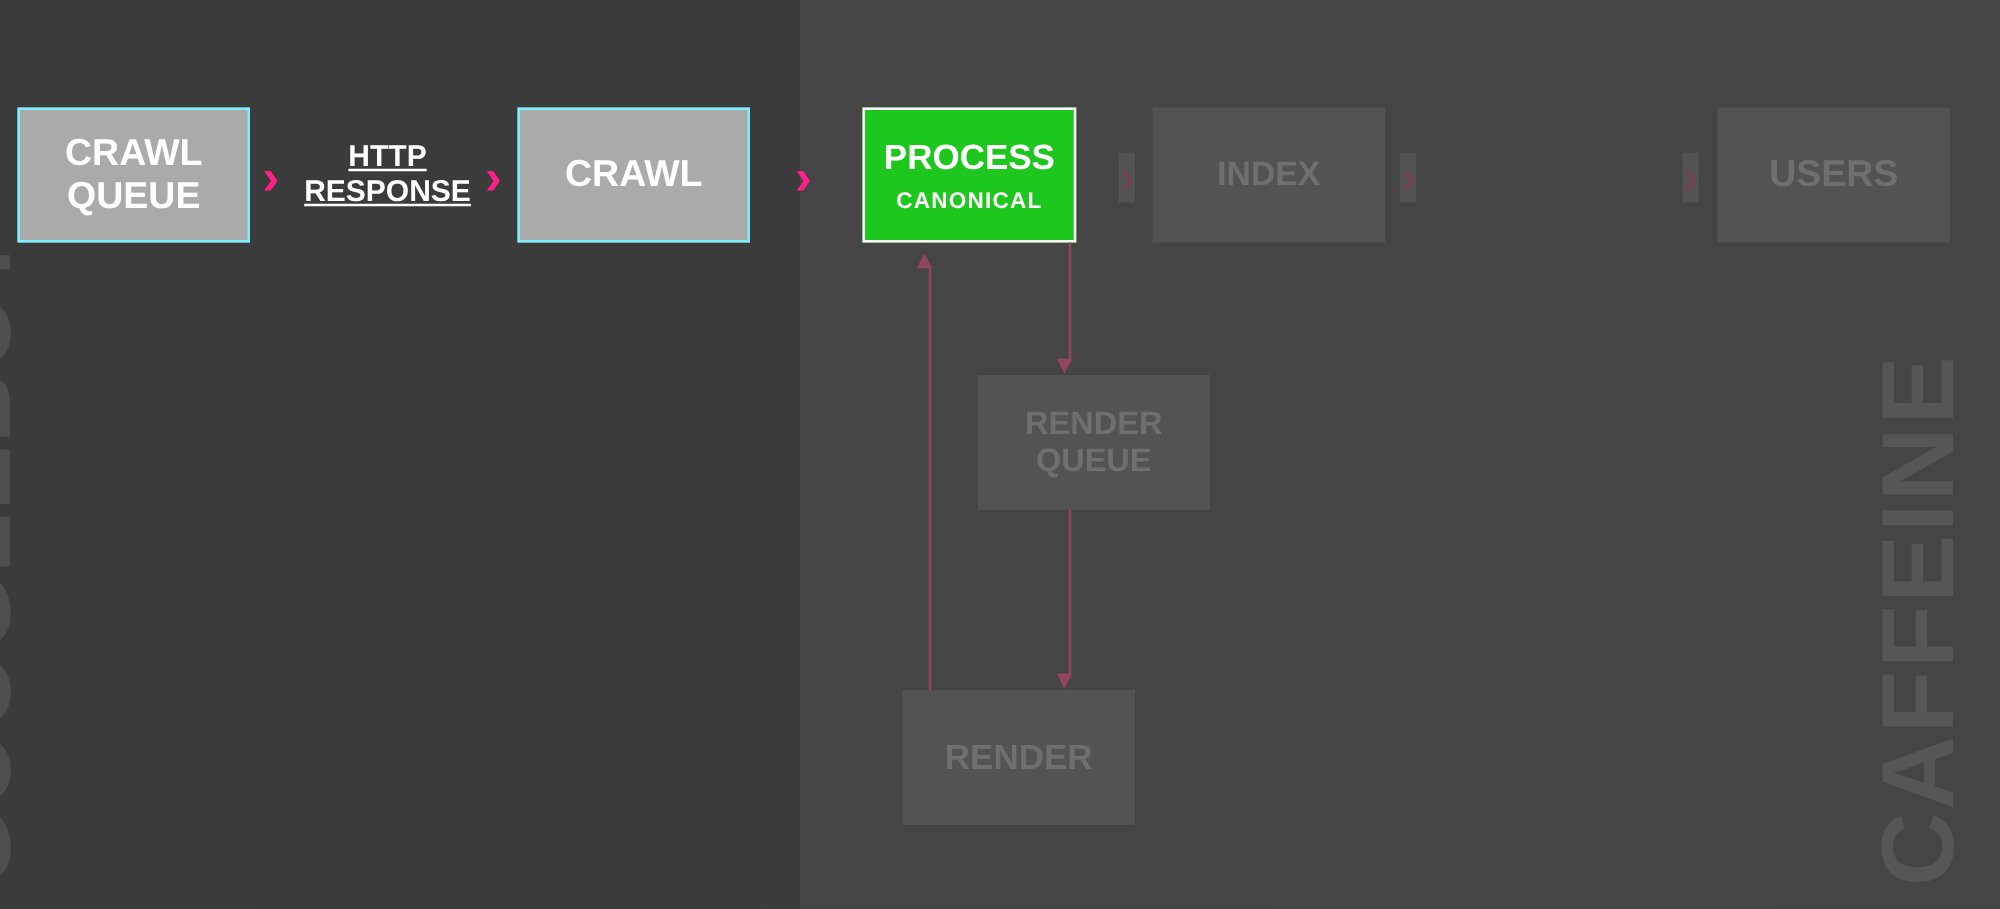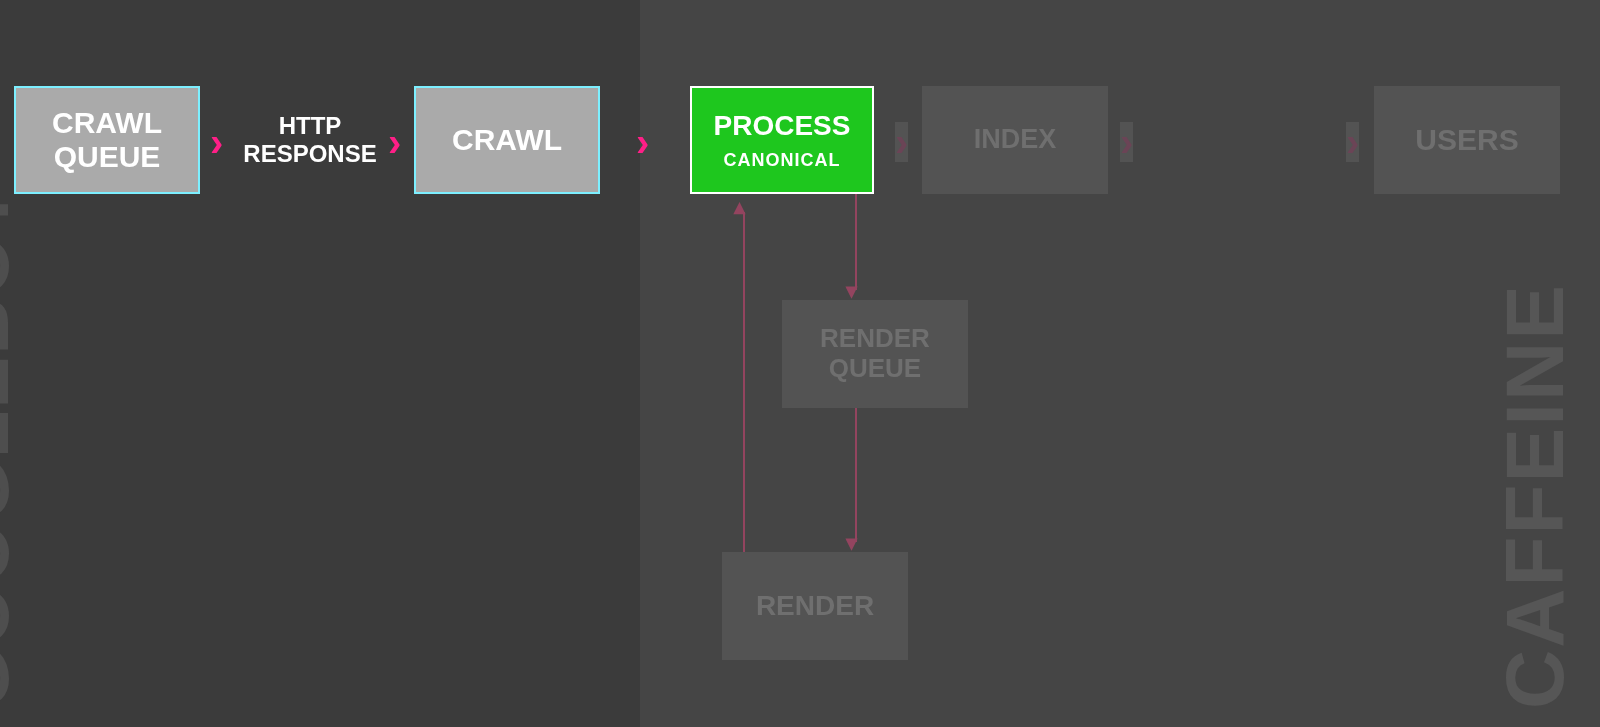--- a/index.html
+++ b/index.html
@@ -53,20 +53,21 @@
     border: 2px solid #ffffff;
     color: #ffffff;
   }
   .dim {
     background: #535353;
     color: #6f6f6f;
   }
   .textonly {
     color: #ffffff;
     background: transparent;
+    text-decoration: underline;
   }
 
   .arrow {
     position: absolute;
     font-size: 30px;
     line-height: 1;
     font-weight: 900;
     user-select: none;
   }
   .arrow.pink { color: #ff1f87; }
@@ -95,21 +96,21 @@
   </div>
 
   <span class="arrow pink" style="left:388px; top:122px; font-size:40px;">›</span>
 
   <div class="node light" style="left:414px; top:86px; width:186px; height:108px;">
     <div class="title" style="font-size:30px;">CRAWL</div>
   </div>
 
   <span class="arrow pink" style="left:636px; top:122px; font-size:40px;">›</span>
 
-  <div class="node green" style="left:690px; top:86px; width:184px; height:108px;">
+  <div class="node green" style="left:690px; top:86px; width:171px; height:108px;">
     <div class="title" style="font-size:28px;">PROCESS</div>
     <div class="sub" style="font-size:18px; letter-spacing:1px;">CANONICAL</div>
   </div>
 
   <span class="arrow dim" style="left:895px; top:122px; font-size:40px;">›</span>
 
   <div class="node dim" style="left:922px; top:86px; width:186px; height:108px;">
     <div class="title" style="font-size:27px;">INDEX</div>
   </div>
 

